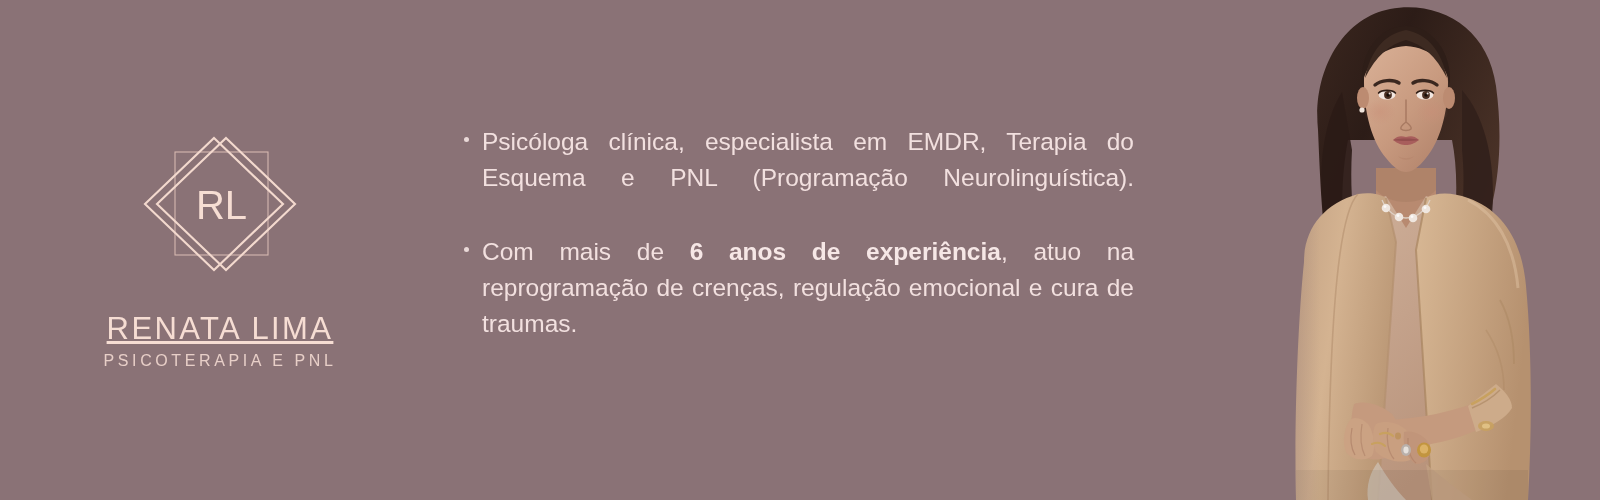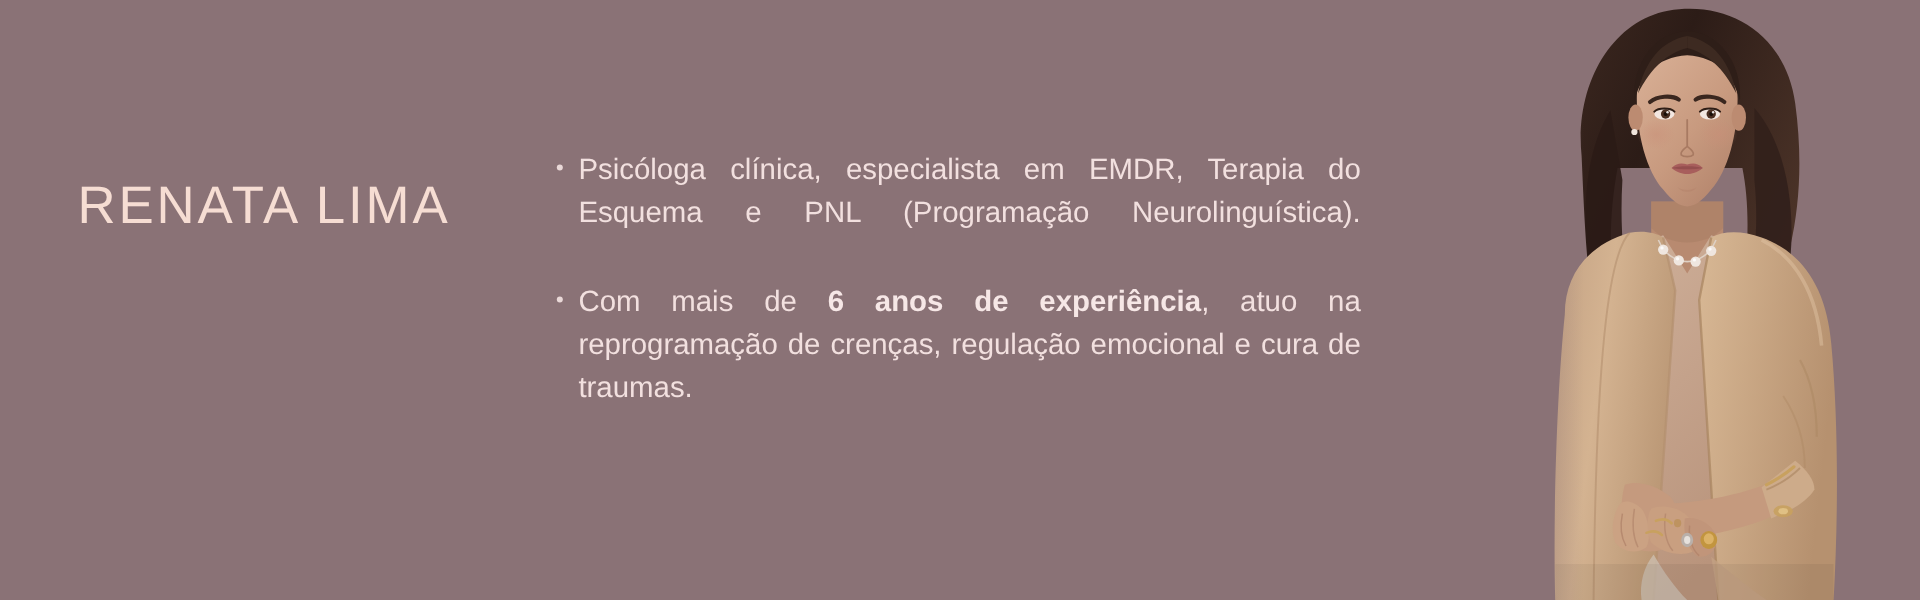--- a/index.html
+++ b/index.html
@@ -54,27 +54,28 @@
     justify-content: center;
     font-size: 40px;
     font-weight: 400;
     letter-spacing: 0px;
     color: #f6ddd3;
     padding-left: 3px;
     padding-top: 2px;
   }
 
   #logo-wordmark {
-    margin-top: 20px;
-    font-size: 44px;
+    margin-top: 35px;
+    font-size: 31px;
     font-weight: 300;
     letter-spacing: 2.4px;
     color: #f6ddd3;
     white-space: nowrap;
     line-height: 1;
+    text-decoration: underline;
   }
 
   #logo-tagline {
     margin-top: 9px;
     font-size: 16px;
     font-weight: 300;
     letter-spacing: 3.6px;
     color: #e8cfc8;
     white-space: nowrap;
     line-height: 1;
@@ -141,22 +142,34 @@
     pointer-events: none;
   }
 </style>
 </head>
 <body>
 
 <div id="banner" style="background: rgb(138, 114, 118);">
 
   <div id="logo-block">
 
+    <div id="logo-mark">
+      <svg width="160" height="148" viewBox="0 0 160 148" aria-hidden="true">
+
+        <rect x="35" y="22" width="93" height="103" fill="none" stroke="#e4c4ba" stroke-width="1.1" opacity="0.85"></rect>
+
+        <polygon points="74,8 143,74 74,140 5,74" fill="none" stroke="#f3d9ce" stroke-width="2.1"></polygon>
+
+        <polygon points="86,8 155,74 86,140 17,74" fill="none" stroke="#f3d9ce" stroke-width="2.1"></polygon>
+      </svg>
+      <div id="logo-monogram" style="color: rgb(246, 221, 211);">RL</div>
+    </div>
 
     <div id="logo-wordmark" style="color: rgb(246, 221, 211);">RENATA LIMA</div>
+    <div id="logo-tagline" style="color: rgb(232, 207, 200);">PSICOTERAPIA E PNL</div>
   </div>
 
   <div id="bullets">
 
     <div class="bullet-row">
       <span class="bullet-dot" style="background: rgb(234, 217, 216);"></span>
       <div class="bullet-text last-justify" style="color: rgb(242, 224, 223);">Psicóloga clínica, especialista em EMDR, Terapia do Esquema e PNL (Programação Neurolinguística).</div>
     </div>
 
     <div class="bullet-row">

